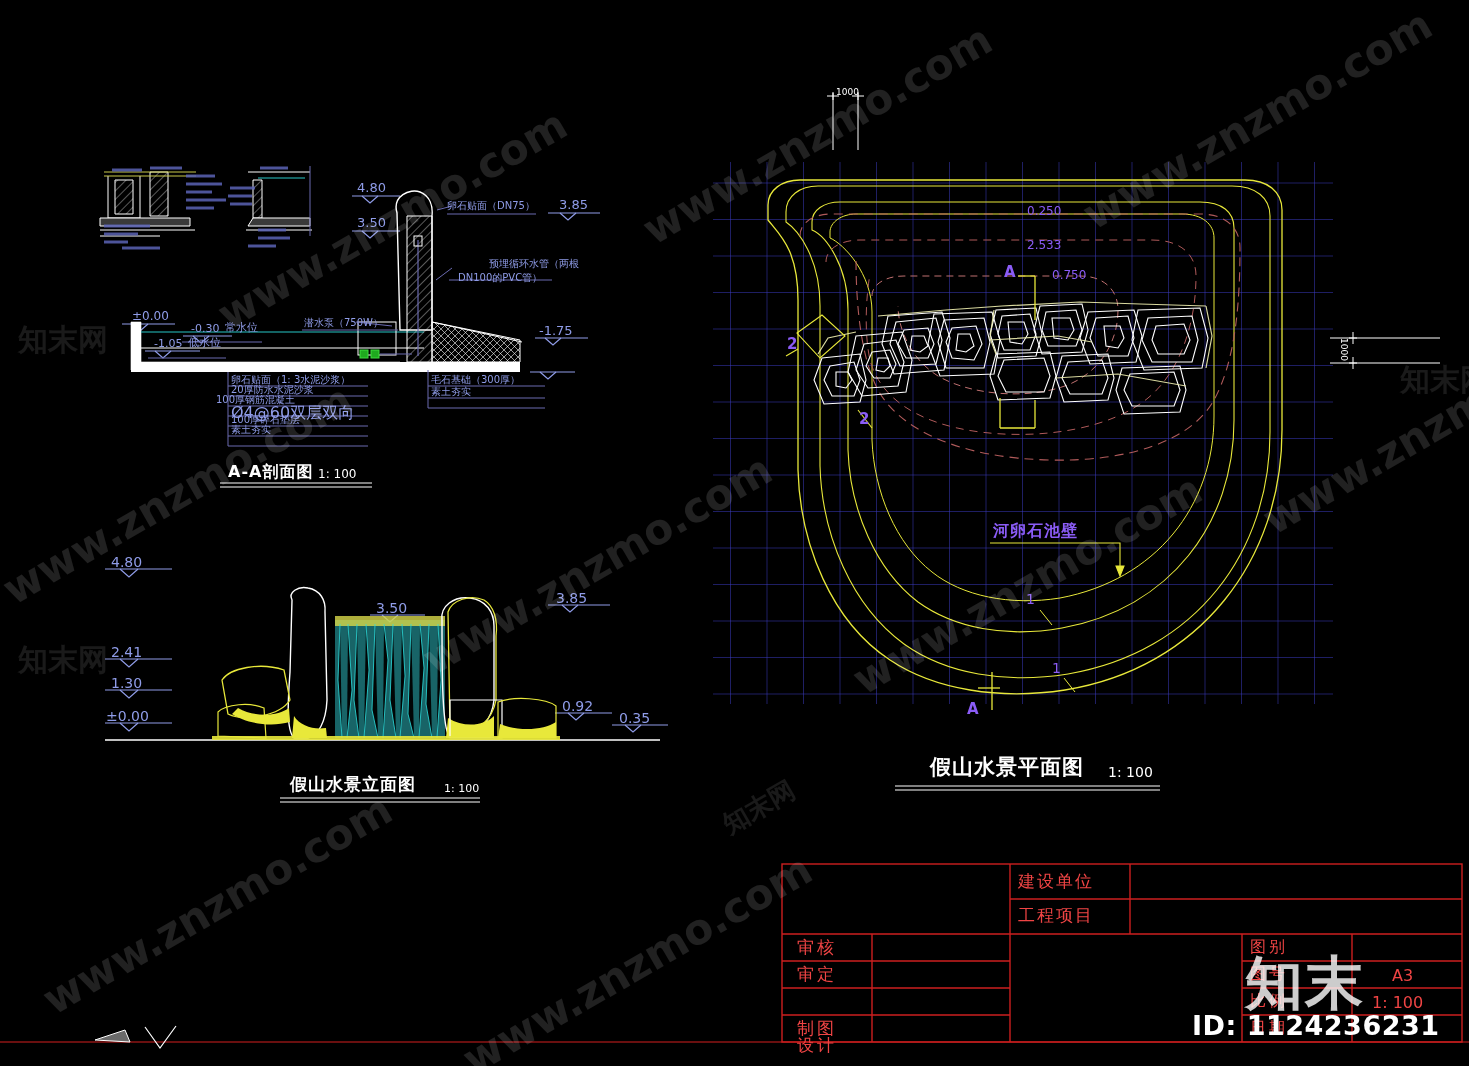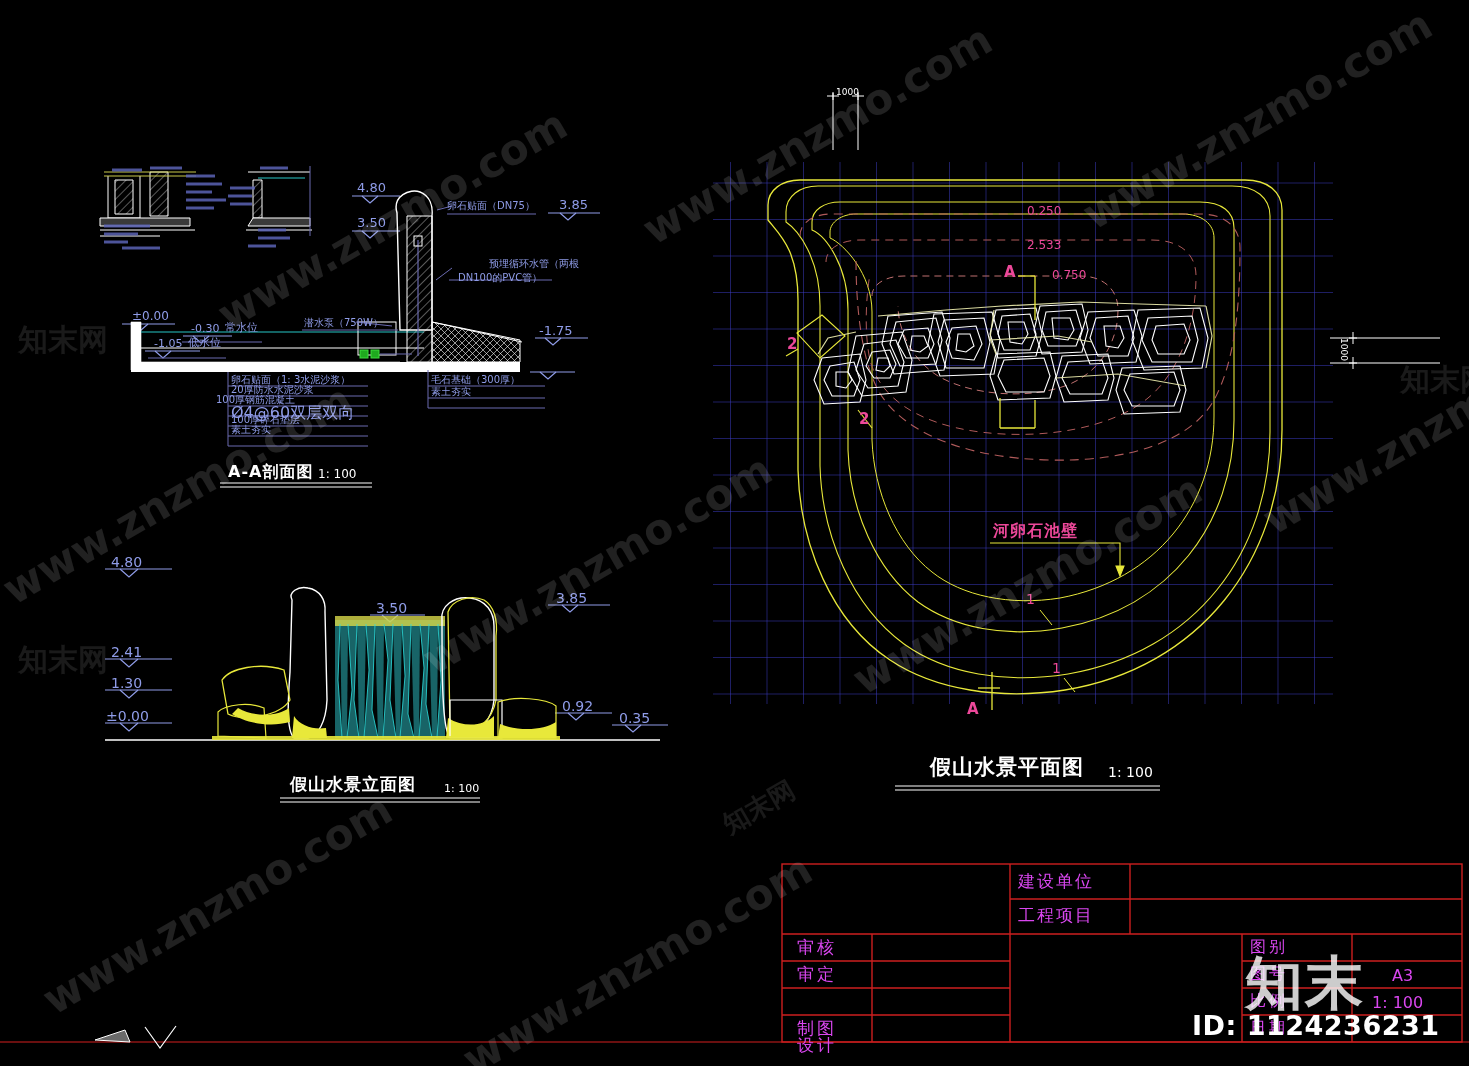--- a/index.html
+++ b/index.html
@@ -3,23 +3,23 @@
 <meta charset="utf-8">
 <style>
   html,body{margin:0;padding:0;background:#000;}
   body{width:1469px;height:1066px;overflow:hidden;
        font-family:"DejaVu Sans","Liberation Sans",sans-serif;}
   #stage{position:relative;width:1469px;height:1066px;background:#000;}
   svg{position:absolute;left:0;top:0;width:1469px;height:1066px;overflow:visible;}
 
   .txt{position:absolute;white-space:nowrap;line-height:1;}
   .t-blue{color:#8f9ce8;}
-  .t-yellow{color:#ec4899;}
+  .t-yellow{color:#8b5cf6;}
   .t-white{color:#ffffff;}
-  .t-red{color:#d946ef;text-align:right;}
+  .t-red{color:#ef4444;text-align:right;}
 
   .title-cn{font-weight:bold;letter-spacing:1px;}
 
   .wm{position:absolute;color:rgba(255,255,255,.13);font-weight:bold;
       white-space:nowrap;pointer-events:none;}
   .wm2{position:absolute;color:rgba(255,255,255,.10);white-space:nowrap;
       pointer-events:none;}
   .bigwm{position:absolute;color:rgba(255,255,255,.80);font-weight:bold;
       white-space:nowrap;pointer-events:none;letter-spacing:2px;}
   .idwm{position:absolute;color:#ffffff;font-weight:bold;white-space:nowrap;

